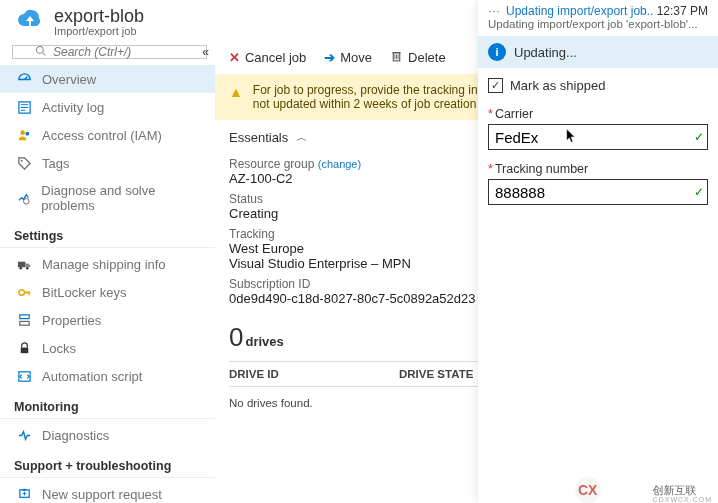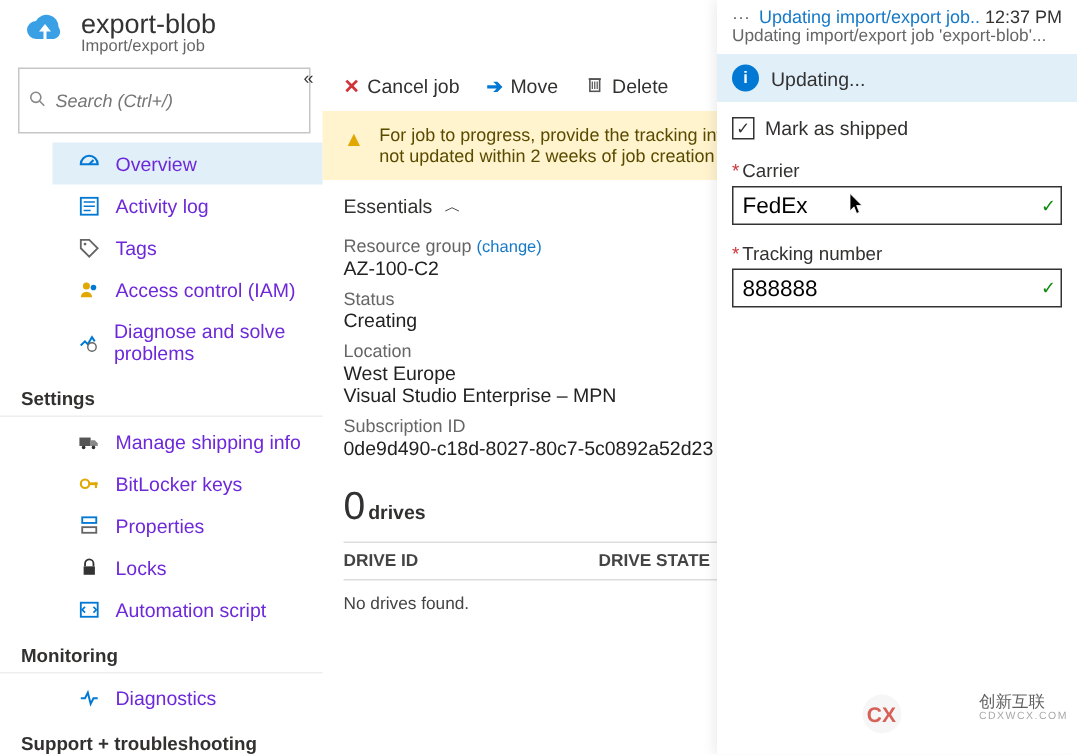--- a/index.html
+++ b/index.html
@@ -8,24 +8,24 @@
 .page-header { display: flex; align-items: center; padding: 6px 10px 4px 16px; gap: 10px; }
 .page-header .logo { width: 28px; height: 28px; display:flex; align-items:center; justify-content:center; }
 .page-header .title-block .title { font-size: 18px; font-weight: 400; color: #333; }
 .page-header .title-block .subtitle { font-size: 11px; color: #666; margin-top: -2px;}
 
 .columns { display: flex; height: calc(100% - 40px); }
 
 .sidebar { width: 215px; border-right: none; padding: 0; position: relative; }
 .collapse-caret { position: absolute; top: 4px; right: 6px; font-size: 12px; color: #333; cursor: pointer;}
 .search-wrap { padding: 4px 8px 6px 12px;}
-.search-box { display:flex; align-items:center; width: 100%; height: 44px; border: 1px solid #c8c6c4; background:#fff; padding: 0 6px; color:#888; font-style: italic; gap:6px;}
+.search-box { display:flex; align-items:center; width: 100%; height: 14px; border: 1px solid #c8c6c4; background:#fff; padding: 0 22px; color:#888; font-style: italic; gap:6px;}
 .search-box input { border:none; outline:none; font-size:12px; font-style: italic; color:#555; width:100%; background:transparent;}
 .nav-list { list-style:none; }
-.nav-list li { display:flex; align-items:center; gap:10px; padding: 6px 10px 6px 16px; cursor:pointer; font-size:13px; color:#6d28d9;margin-left:35px;}
+.nav-list li { display:flex; align-items:center; gap:10px; padding: 6px 10px 6px 16px; cursor:pointer; font-size:13px; color:#737373;}
 .nav-list li.active { background:#e1eff9; }
 .nav-list li .ic { width:16px; height:16px; display:flex; align-items:center; justify-content:center; font-size:14px;}
 .section-header { padding: 10px 10px 4px 14px; font-weight:600; font-size:12.5px; color:#323130; border-bottom:1px solid #eee; margin-bottom:2px;}
 
 .main { flex:1; position: relative; }
 .toolbar { display:flex; align-items:center; gap:18px; padding: 8px 14px; font-size:13px; color:#323130; }
 .toolbar .tb-item { display:flex; align-items:center; gap:5px; cursor:pointer; }
 .toolbar .tb-item .ic { font-weight:bold; }
 .warning-bar { background:#fff4ce; display:flex; gap:10px; padding:9px 14px; font-size:12px; color:#5a4a00; align-items:flex-start;}
 .warning-bar .wic { color:#e0a800; font-size:14px; margin-top:1px;}
@@ -52,21 +52,21 @@
 .updating-bar .circ { width:18px; height:18px; border-radius:50%; background:#0078d4; color:#fff; display:flex; align-items:center; justify-content:center; font-size:11px; font-weight:bold;}
 .form-area { padding:10px 10px;}
 .checkbox-row { display:flex; align-items:center; gap:7px; font-size:13px; margin-bottom:14px;}
 .checkbox-row .cb { width:15px; height:15px; border:1px solid #333; display:flex; align-items:center; justify-content:center; font-size:11px; color:#333;}
 .field-label { font-size:12.5px; margin-bottom:3px; display:block;}
 .req { color:#d13438; margin-right:2px;}
 .validated-input { display:flex; align-items:center; border:1px solid #333; height:26px; padding:0 6px; margin-bottom:12px; position:relative;}
 .validated-input input { border:none; outline:none; font-size:15px; flex:1; background:transparent;}
 .validated-input .chk { color:#0a8a0a; font-size:12px;}
 .cursor-img { position:absolute; pointer-events:none; width:12px; height:16px; z-index:50;}
-.watermark { position:absolute; right:6px; bottom:14px; display:flex; align-items:flex-start; gap:4px; opacity:0.85;}
+.watermark { position:absolute; right:6px; bottom:0; display:flex; align-items:flex-end; gap:4px; opacity:0.85;}
 .watermark .wc { width:26px; height:26px; border-radius:50%; background:#f5f5f5; display:flex; align-items:center; justify-content:center; color:#d0463b; font-weight:bold; font-size:14px;}
 .watermark .wt { font-size:11px; color:#444; line-height:1;margin-left:48px; }
 .watermark .wt .sm { font-size:7px; color:#999; display:block; letter-spacing:1px;}
 </style>
 </head>
 <body>
 
 <div class="page-header">
   <div class="logo">
     <svg width="28" height="28" viewBox="0 0 28 28">
@@ -112,35 +112,35 @@
               <line x1="4" y1="5" x2="12" y2="5" stroke="#0078d4"></line>
               <line x1="4" y1="8" x2="12" y2="8" stroke="#0078d4"></line>
               <line x1="4" y1="11" x2="9" y2="11" stroke="#0078d4"></line>
             </svg>
           </span>
           <span>Activity log</span>
         </li>
       <li>
           <span class="ic">
             <svg width="15" height="15" viewBox="0 0 16 16">
-              <path d="M2 2 h6 l6 6 -6 6 -6-6 z" fill="none" stroke="#666" stroke-width="1.3"></path>
-              <circle cx="5" cy="5" r="1" fill="#666"></circle>
-            </svg>
-          </span>
-          <span>Tags</span>
-        </li>
-      <li>
-          <span class="ic">
-            <svg width="15" height="15" viewBox="0 0 16 16">
               <circle cx="6" cy="5" r="2.5" fill="#e0a800"></circle>
               <path d="M2 13 a4 4 0 0 1 8 0 z" fill="#e0a800"></path>
               <circle cx="11" cy="6" r="2" fill="#0078d4"></circle>
             </svg>
           </span>
           <span>Access control (IAM)</span>
+        </li>
+      <li>
+          <span class="ic">
+            <svg width="15" height="15" viewBox="0 0 16 16">
+              <path d="M2 2 h6 l6 6 -6 6 -6-6 z" fill="none" stroke="#666" stroke-width="1.3"></path>
+              <circle cx="5" cy="5" r="1" fill="#666"></circle>
+            </svg>
+          </span>
+          <span>Tags</span>
         </li>
       <li>
           <span class="ic">
             <svg width="15" height="15" viewBox="0 0 16 16">
               <path d="M3 10 l3-3 2 2 3-5 2 3" fill="none" stroke="#0078d4" stroke-width="1.4"></path>
               <circle cx="11" cy="11" r="3" fill="none" stroke="#666"></circle>
             </svg>
           </span>
           <span>Diagnose and solve problems</span>
         </li>
@@ -250,21 +250,21 @@
     </div>
     <div class="essentials-header">
       <span>Essentials</span>
       <span class="chev">︿</span>
     </div>
     <div class="essentials-body">
       <div class="lbl"><span>Resource group</span> <span class="changelink">(change)</span></div>
       <div class="val link">AZ-100-C2</div>
       <div class="lbl">Status</div>
       <div class="val">Creating</div>
-      <div class="lbl">Location</div>
+      <div class="lbl">Tracking</div>
       <div class="val">West Europe</div>
       <div class="val link">Visual Studio Enterprise – MPN</div>
       <div class="lbl">Subscription ID</div>
       <div class="val">0de9d490-c18d-8027-80c7-5c0892a52d23</div>
     </div>
     <div class="drives-header">
       <span class="big">0</span>
       <span style="font-weight:600">drives</span>
     </div>
     <div class="drives-table">

